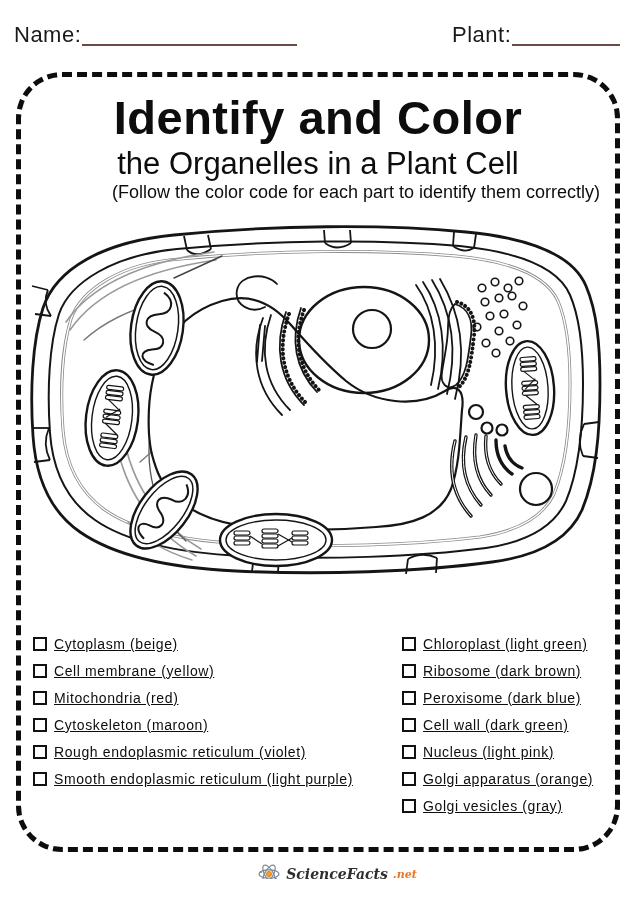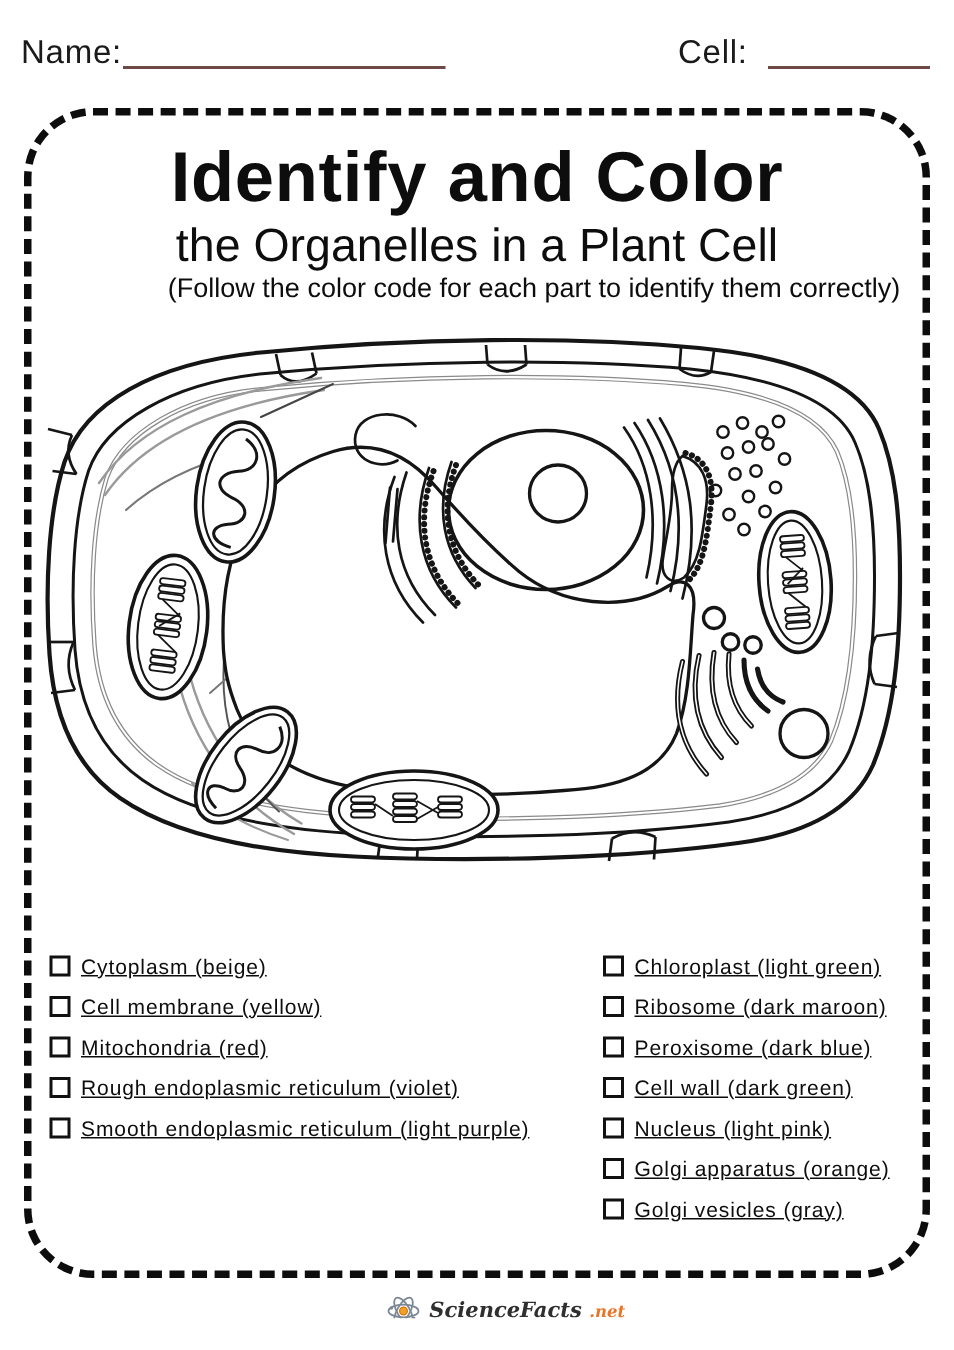--- a/index.html
+++ b/index.html
@@ -37,21 +37,21 @@
          font-size:11px;color:#e8762a;}
   svg .ink{stroke:#151515;fill:none;}
 </style>
 </head>
 <body>
 
 <div class="page">
 
   <span class="fieldlabel" style="left:14px;top:22px;">Name:</span>
   <span class="fieldline" style="left:82px;top:44px;width:215px;"></span>
-  <span class="fieldlabel" style="left:452px;top:22px;">Cell:</span>
+  <span class="fieldlabel" style="left:452px;top:22px;">Plant:</span>
   <span class="fieldline" style="left:512px;top:44px;width:108px;"></span>
 
   <div class="frame"></div>
 
   <div class="title">Identify and Color</div>
   <div class="subtitle">the Organelles in a Plant Cell</div>
   <div class="instruction">(Follow the color code for each part to identify them correctly)</div>
 
   <svg class="diagram" viewBox="0 0 582 370">
 
@@ -258,36 +258,40 @@
     <div class="check-row">
         <span class="cb"></span>
         <span class="cb-label">Cell membrane (yellow)</span>
       </div>
     <div class="check-row">
         <span class="cb"></span>
         <span class="cb-label">Mitochondria (red)</span>
       </div>
     <div class="check-row">
         <span class="cb"></span>
+        <span class="cb-label">Cytoskeleton (maroon)</span>
+      </div>
+    <div class="check-row">
+        <span class="cb"></span>
         <span class="cb-label">Rough endoplasmic reticulum (violet)</span>
       </div>
     <div class="check-row">
         <span class="cb"></span>
         <span class="cb-label">Smooth endoplasmic reticulum (light purple)</span>
       </div>
   </div>
 
   <div class="col col-right">
     <div class="check-row">
         <span class="cb"></span>
         <span class="cb-label">Chloroplast (light green)</span>
       </div>
     <div class="check-row">
         <span class="cb"></span>
-        <span class="cb-label">Ribosome (dark maroon)</span>
+        <span class="cb-label">Ribosome (dark brown)</span>
       </div>
     <div class="check-row">
         <span class="cb"></span>
         <span class="cb-label">Peroxisome (dark blue)</span>
       </div>
     <div class="check-row">
         <span class="cb"></span>
         <span class="cb-label">Cell wall (dark green)</span>
       </div>
     <div class="check-row">

